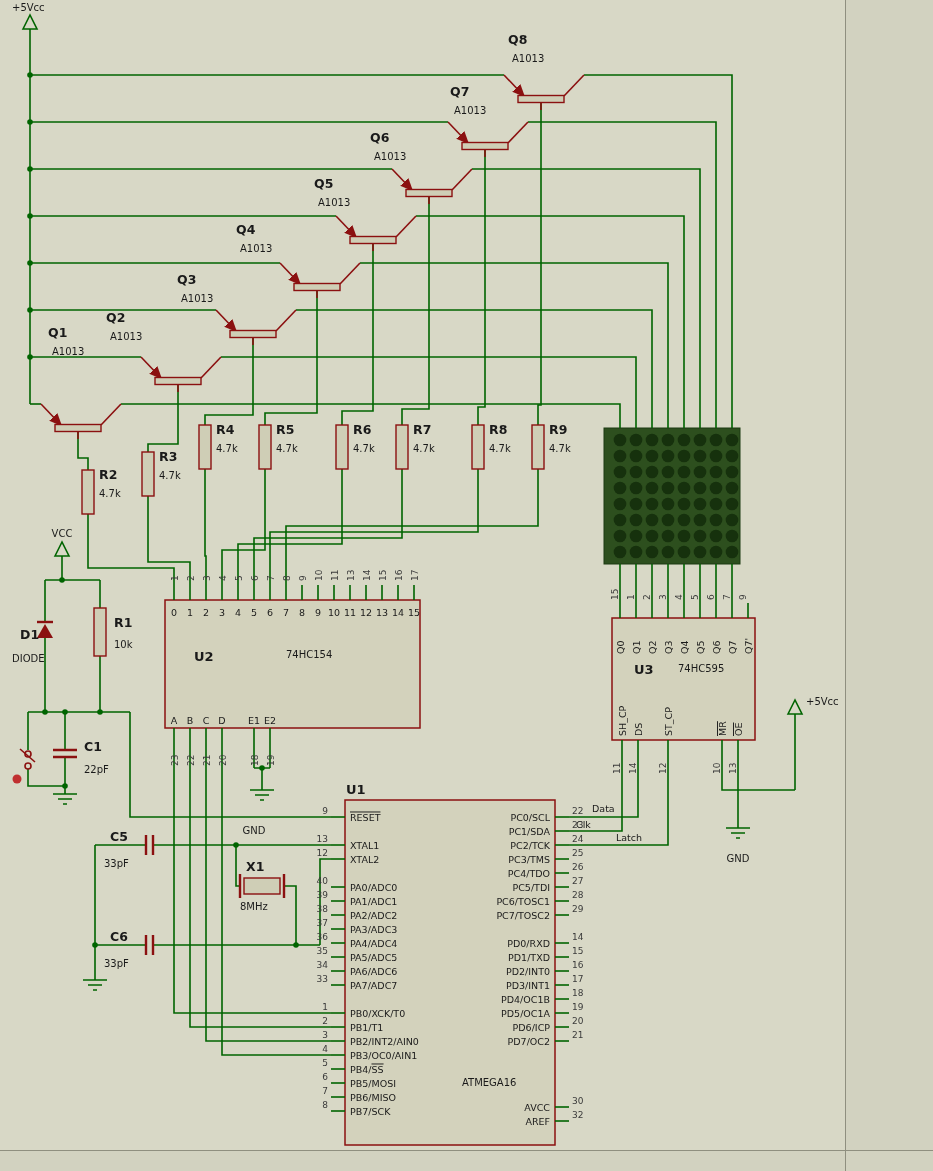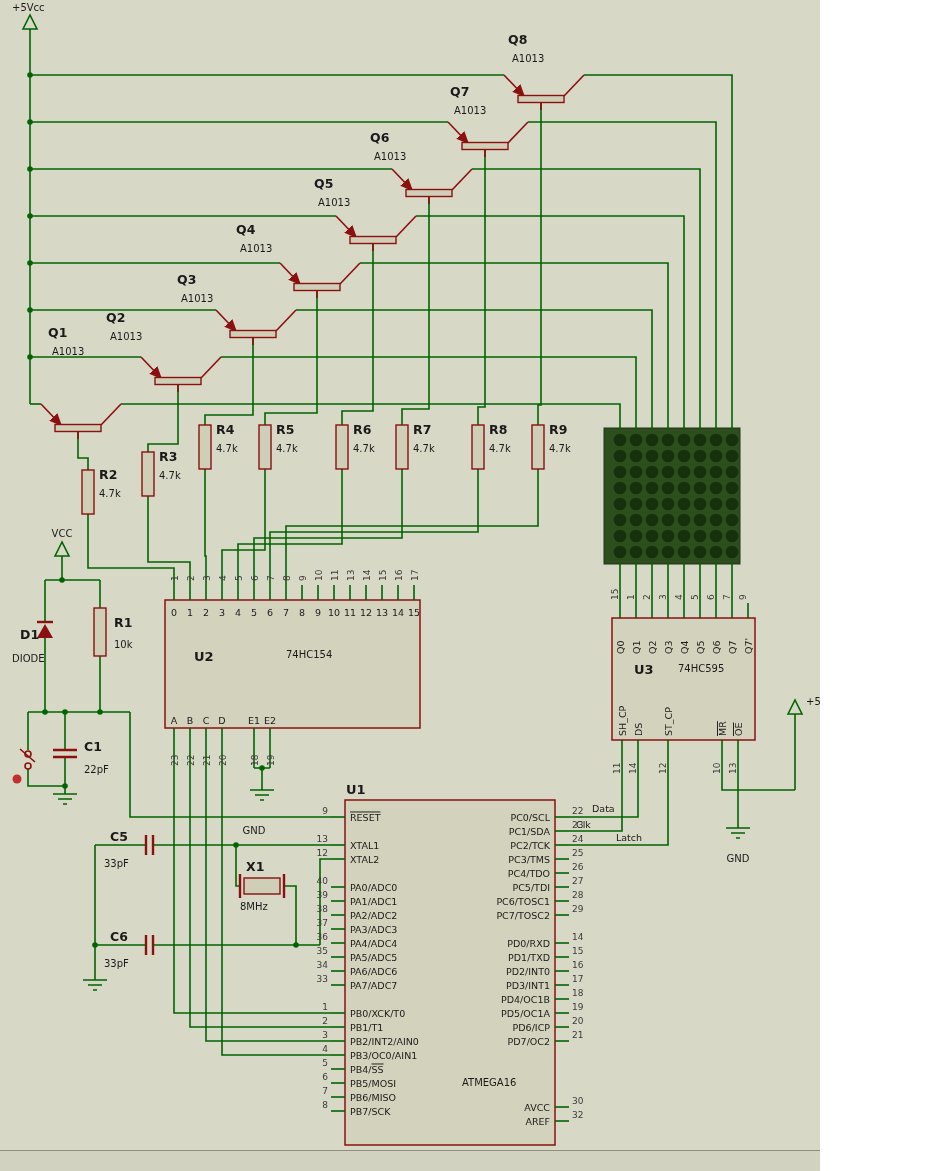--- a/index.html
+++ b/index.html
@@ -1,16 +1,16 @@
 <!DOCTYPE html>
 <html><head>
 <meta charset="utf-8">
 <style>
   html,body{margin:0;padding:0}
-  .stage{position:relative;width:820px;height:1171px;background:#c4b5fd;overflow:hidden}
+  .stage{position:relative;width:933px;height:1171px;background:#c4b5fd;overflow:hidden}
   svg{display:block}
   text{font-family:"DejaVu Sans",sans-serif;fill:#1a1a1a}
   .ref{font-size:12.5px;font-weight:bold}
   .val{font-size:10px}
   .ttl{font-size:13px;font-weight:bold}
   .part{font-size:10px}
   .pin{font-size:9.5px}
   .pw{font-size:10px}
   .num{font-size:9px;fill:#3a3a3a}
   .w{stroke:#006400;stroke-width:1.6;fill:none}

